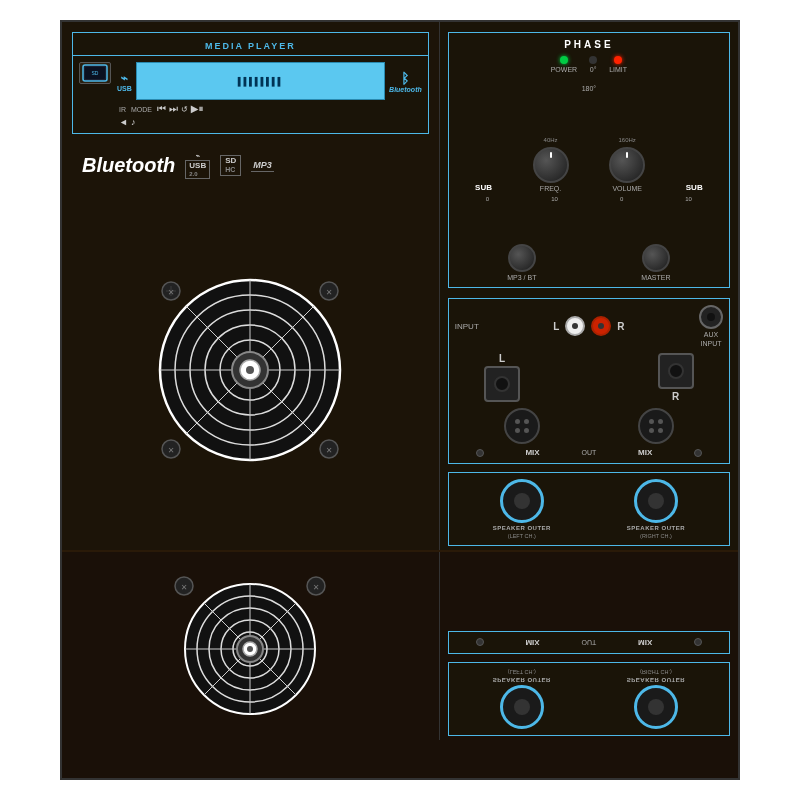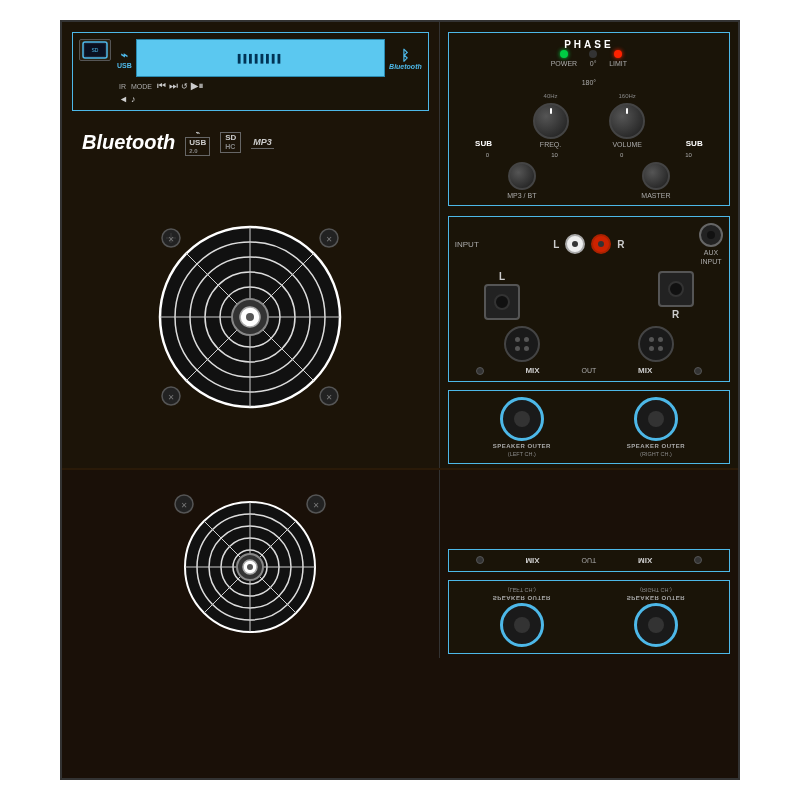--- a/index.html
+++ b/index.html
@@ -244,20 +244,21 @@
       margin: 10px 8px 6px 8px;
       background: #1a1408;
       padding: 6px;
     }
     .phase-header {
       text-align: center;
       color: #fff;
       font-size: 10px;
       font-weight: bold;
       letter-spacing: 3px;
+      margin-bottom: 6px;
     }
     .phase-indicators {
       display: flex;
       justify-content: center;
       gap: 12px;
       margin-bottom: 4px;
       align-items: center;
     }
     .phase-lbl {
       color: #aaa;
@@ -288,20 +289,21 @@
       display: flex;
       justify-content: space-around;
       align-items: flex-end;
       margin-bottom: 4px;
     }
     .knob-group {
       display: flex;
       flex-direction: column;
       align-items: center;
       gap: 2px;
+      margin-top: 38px;
     }
     .knob {
       width: 36px;
       height: 36px;
       border-radius: 50%;
       background: radial-gradient(circle at 35% 35%, #555, #1a1a1a);
       border: 2px solid #444;
       position: relative;
       display: flex;
       align-items: center;
@@ -580,20 +582,23 @@
 </head>
 <body>
 
 <div class="device-wrapper">
 
   <div class="top-section">
 
     <div class="left-panel">
 
       <div class="media-player-container">
+        <div class="media-player-header">
+          <span>MEDIA PLAYER</span>
+        </div>
         <div class="media-player-body">
           <div class="mp-left">
             <div class="sd-card-slot">
               <svg width="28" height="18" viewBox="0 0 28 18">
                 <rect x="2" y="1" width="24" height="16" rx="2" fill="#1a2030" stroke="#4db8e8" stroke-width="1.5"></rect>
                 <rect x="4" y="3" width="20" height="12" rx="1" fill="#0a1020"></rect>
                 <text x="14" y="11" fill="#4db8e8" font-size="5" text-anchor="middle" font-family="Arial">SD</text>
               </svg>
             </div>
           </div>

